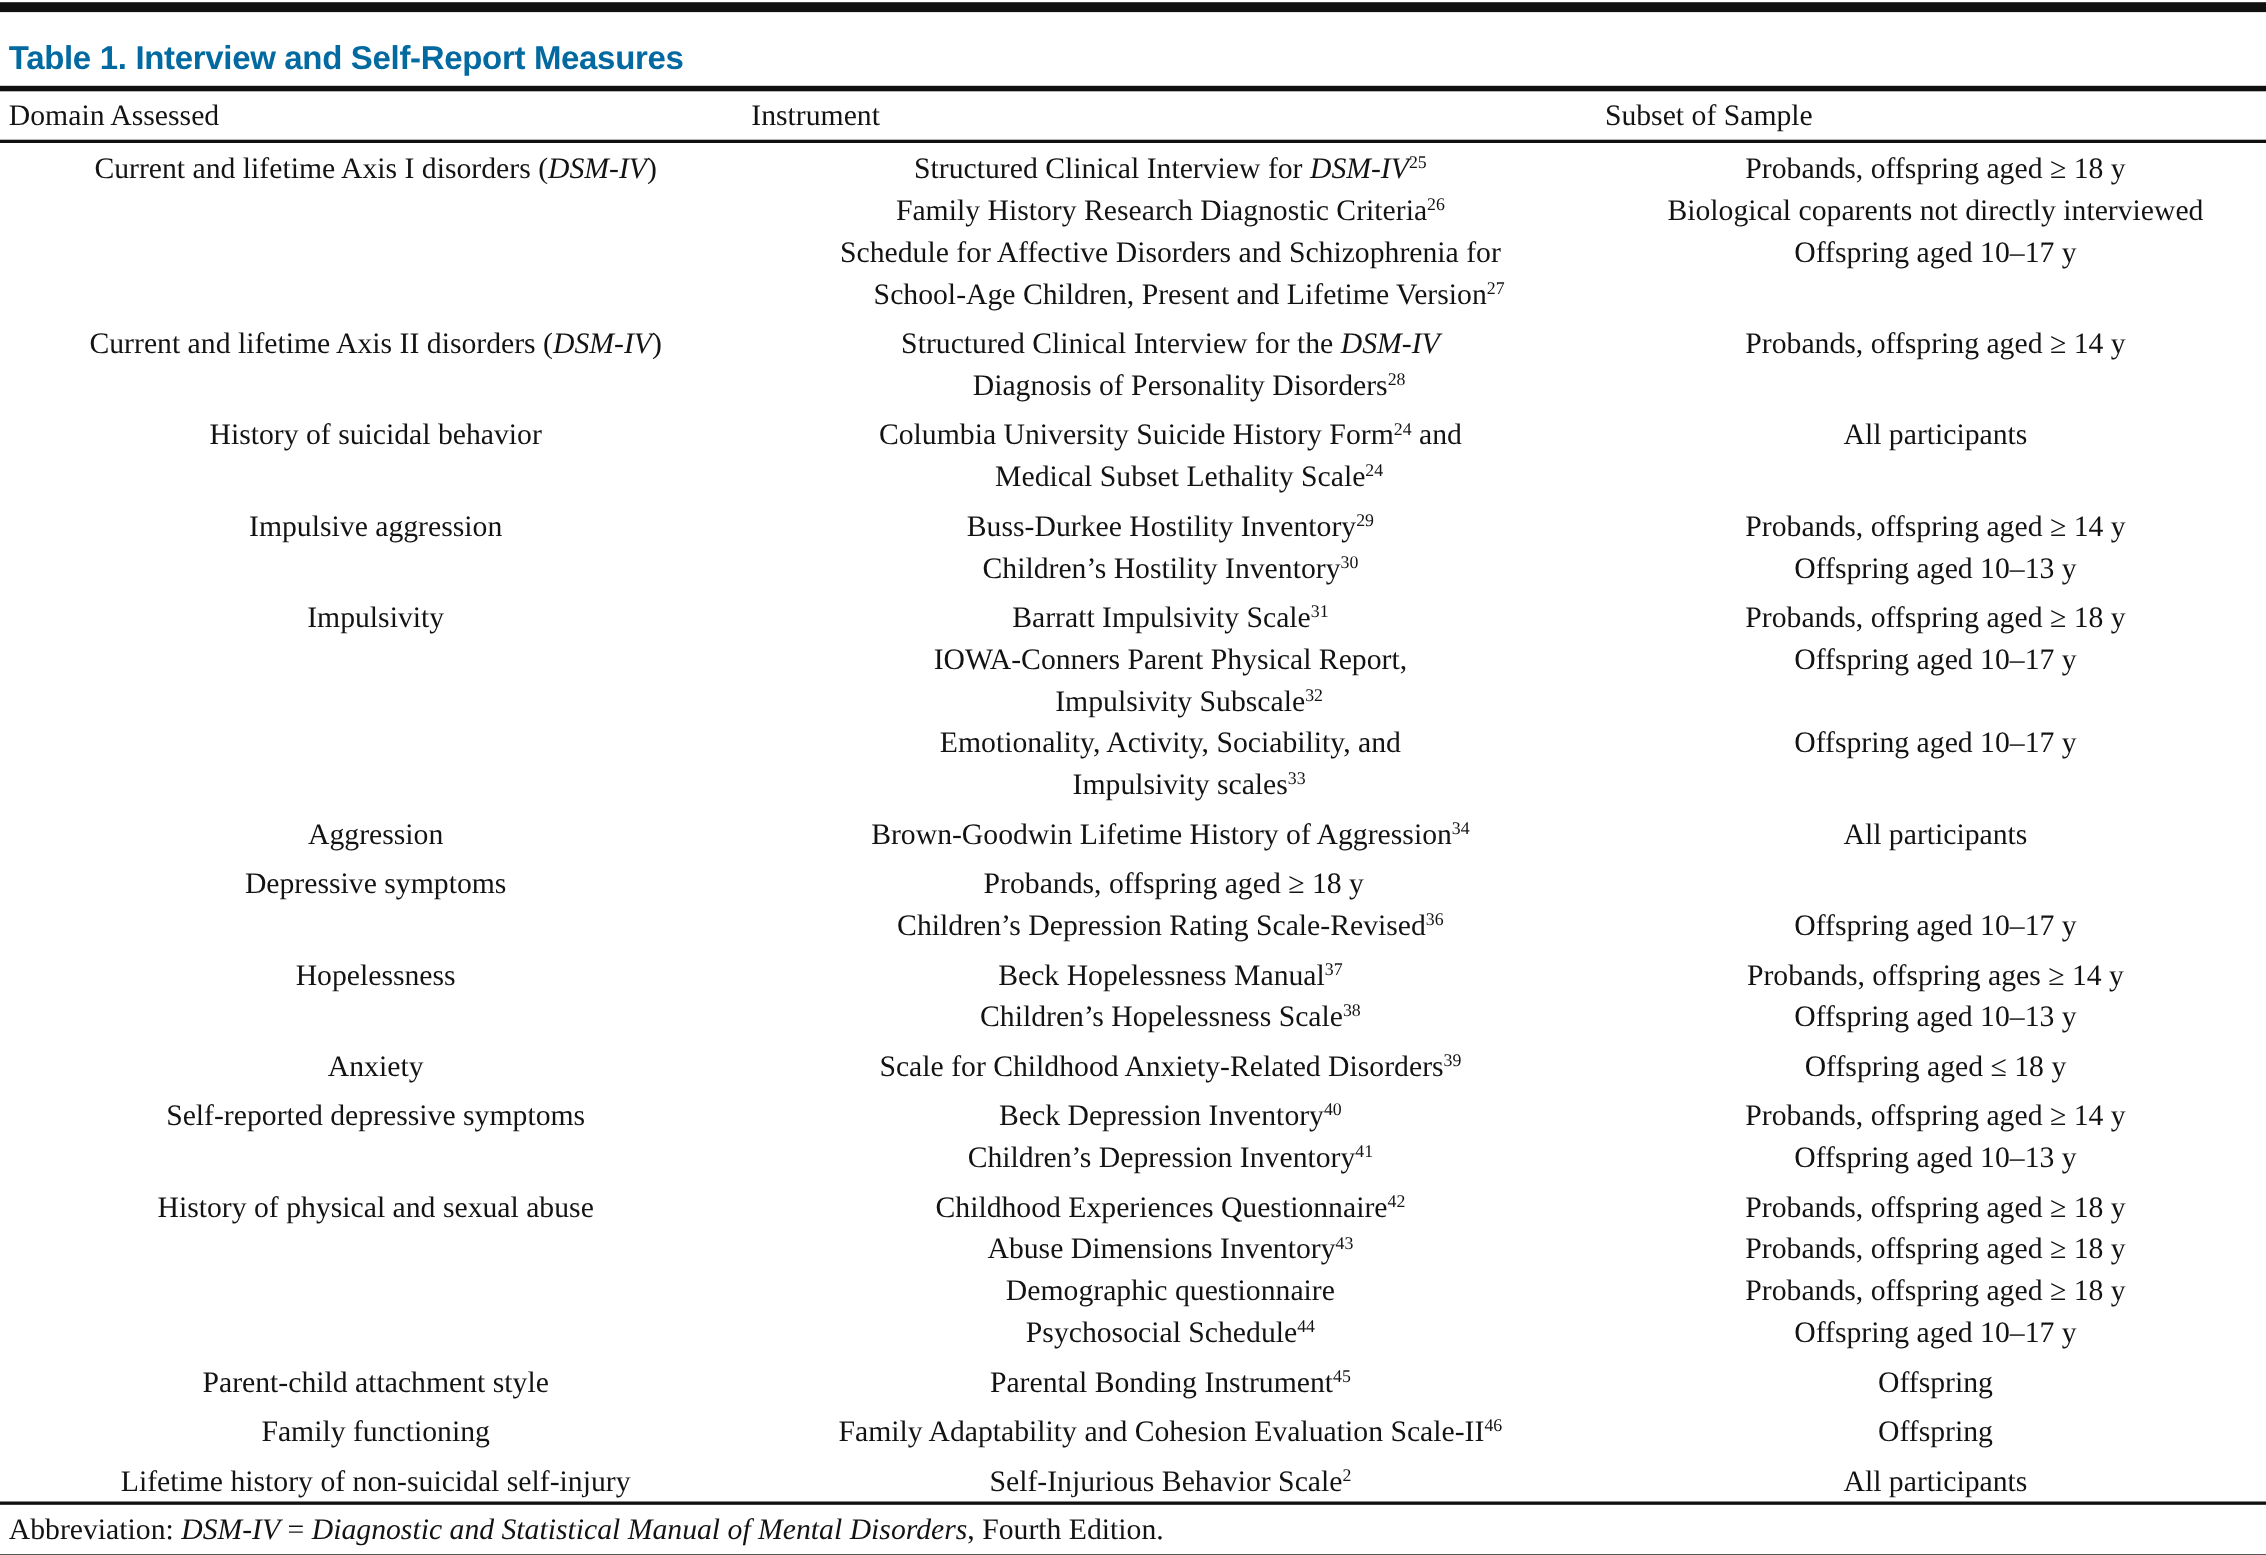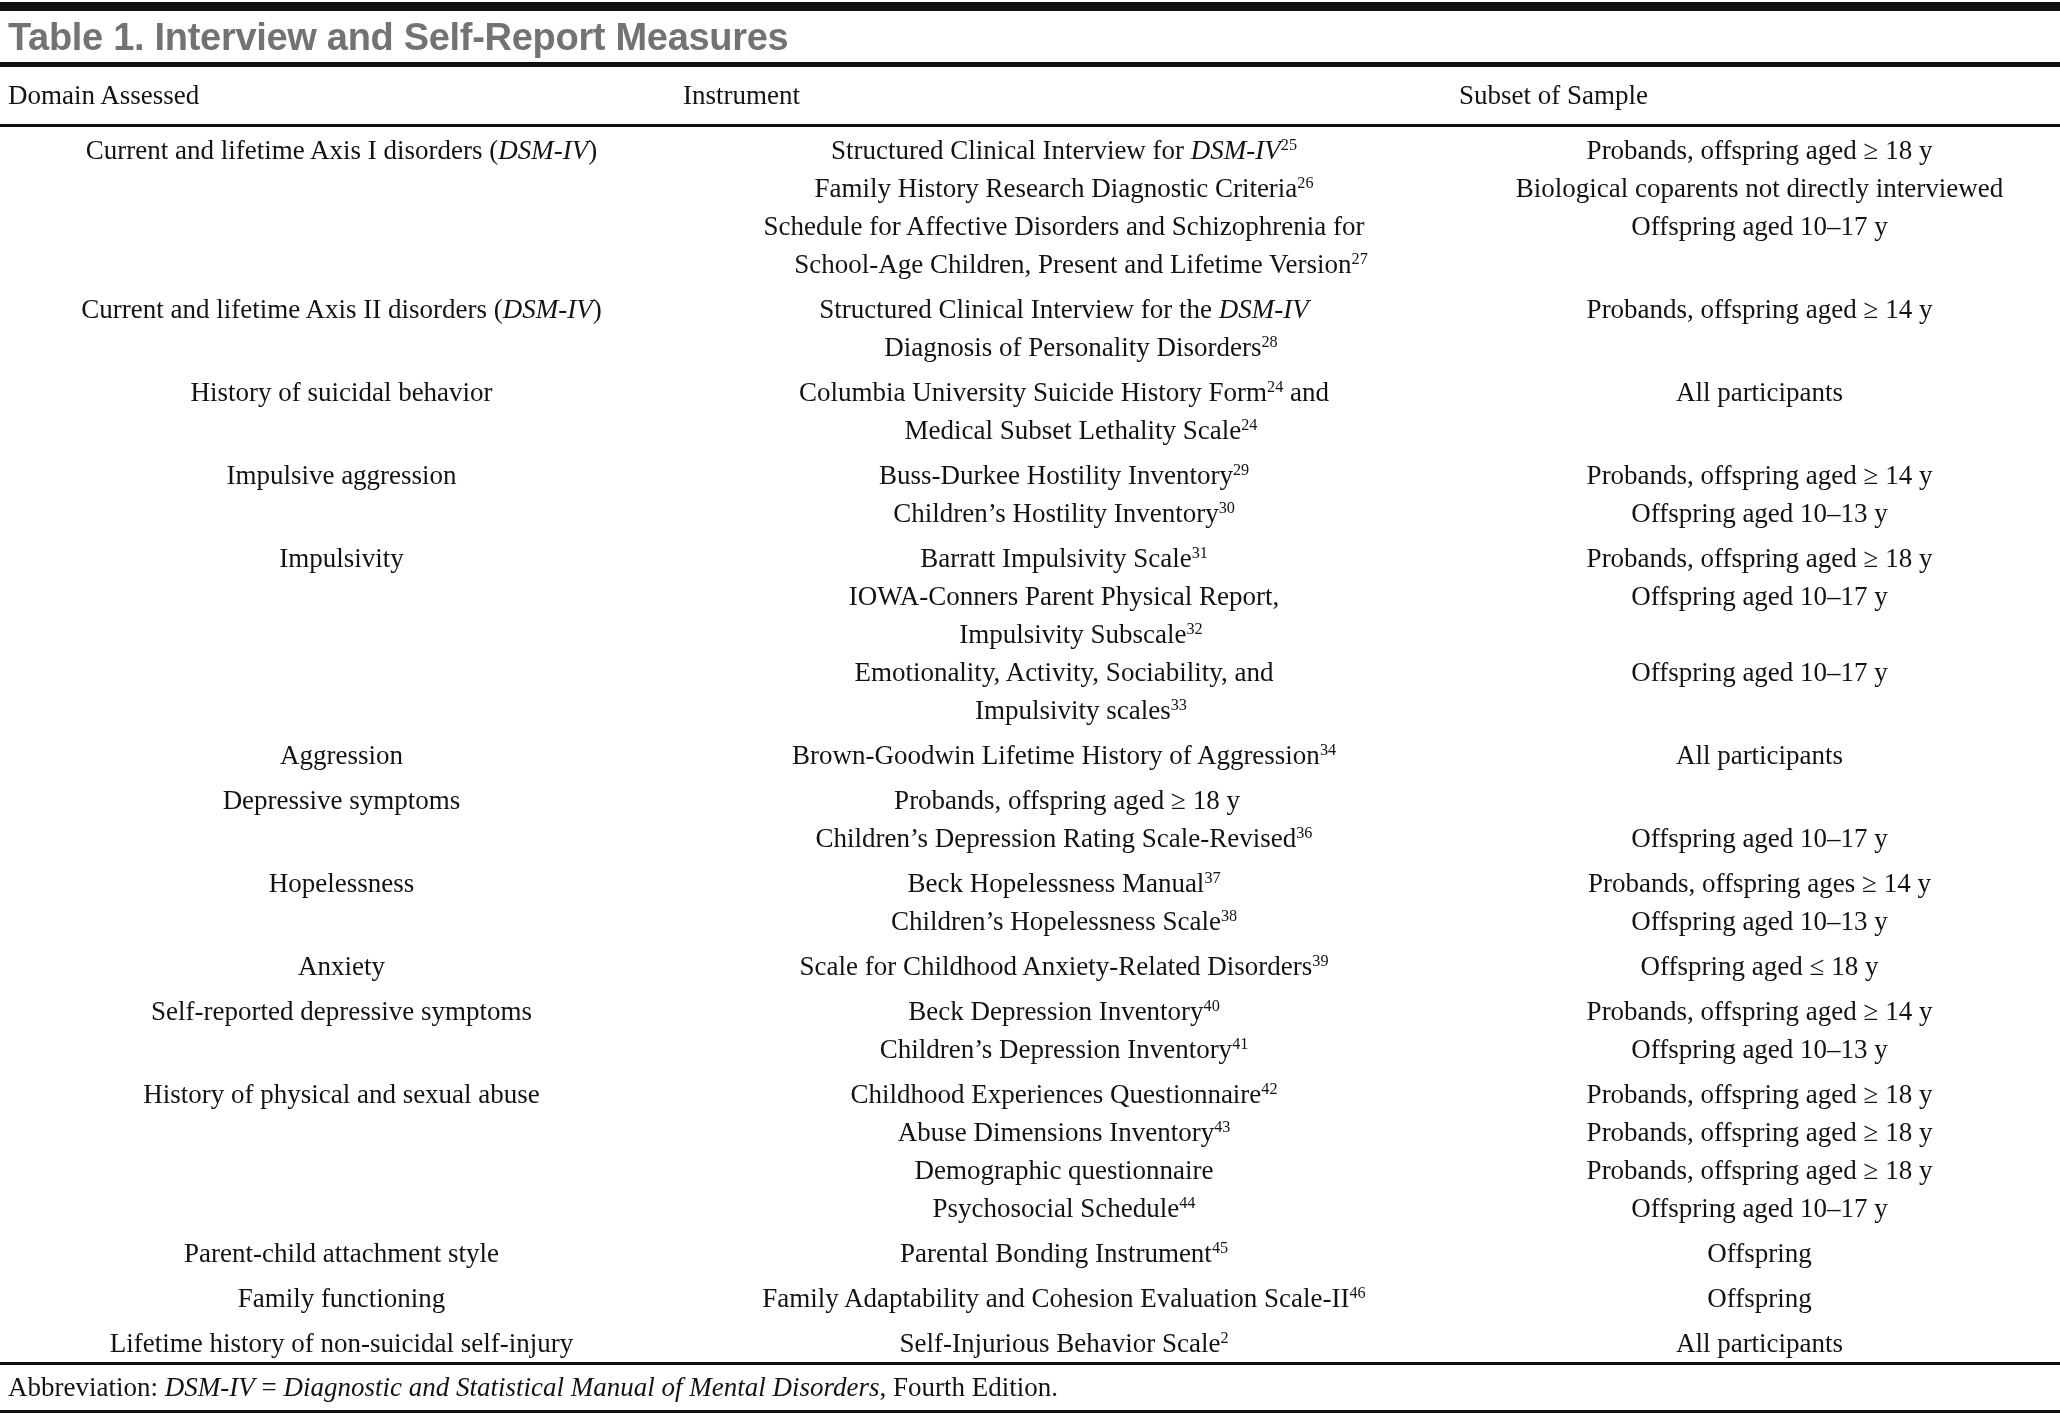--- a/index.html
+++ b/index.html
@@ -18,32 +18,32 @@
     overflow: hidden;
   }
   .rule {
     background: var(--rule-color, #101010);
     width: 100%;
   }
   .rule-top { height: 9px; margin-top: 2px; }
   .title {
     font-family: "Liberation Sans", sans-serif;
     font-weight: 700;
-    font-size: 38px;
+    font-size: 30px;
     line-height: 35px;
     letter-spacing: -0.3px;
-    color: #737373;
-    padding: 9px 0 7px 8px;
+    color: #0369a1;
+    padding: 25px 0 7px 8px;
     white-space: nowrap;
   }
   .rule-title { height: 5px; }
   .thead {
     display: grid;
     grid-template-columns: 675px 770px 1fr;
-    height: 57px;
+    height: 44px;
     align-items: center;
   }
   .rule-head { height: 3px; }
   .tbody { padding-top: 4px; text-align: center; }
   .trow {
     display: grid;
     grid-template-columns: 675px 770px 1fr;
     line-height: 38px;
   }
   .trow.gap { margin-top: 7px; }

